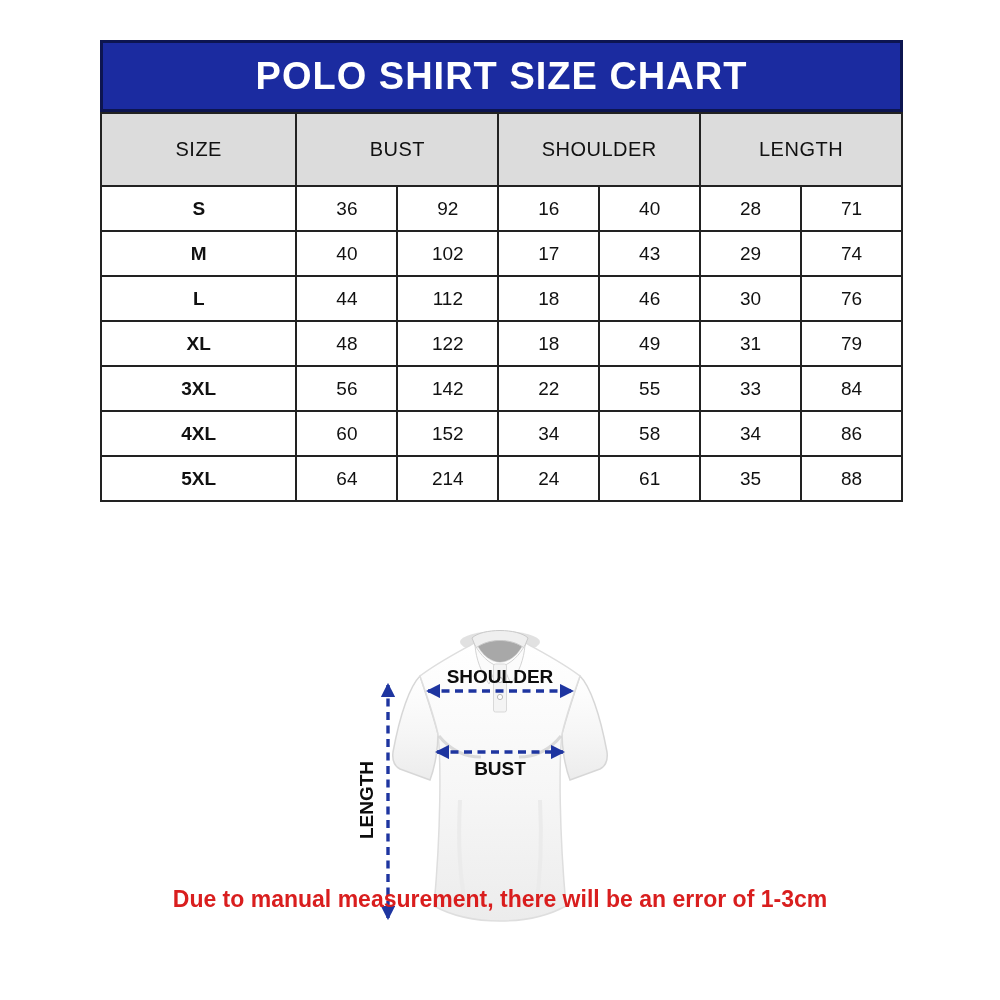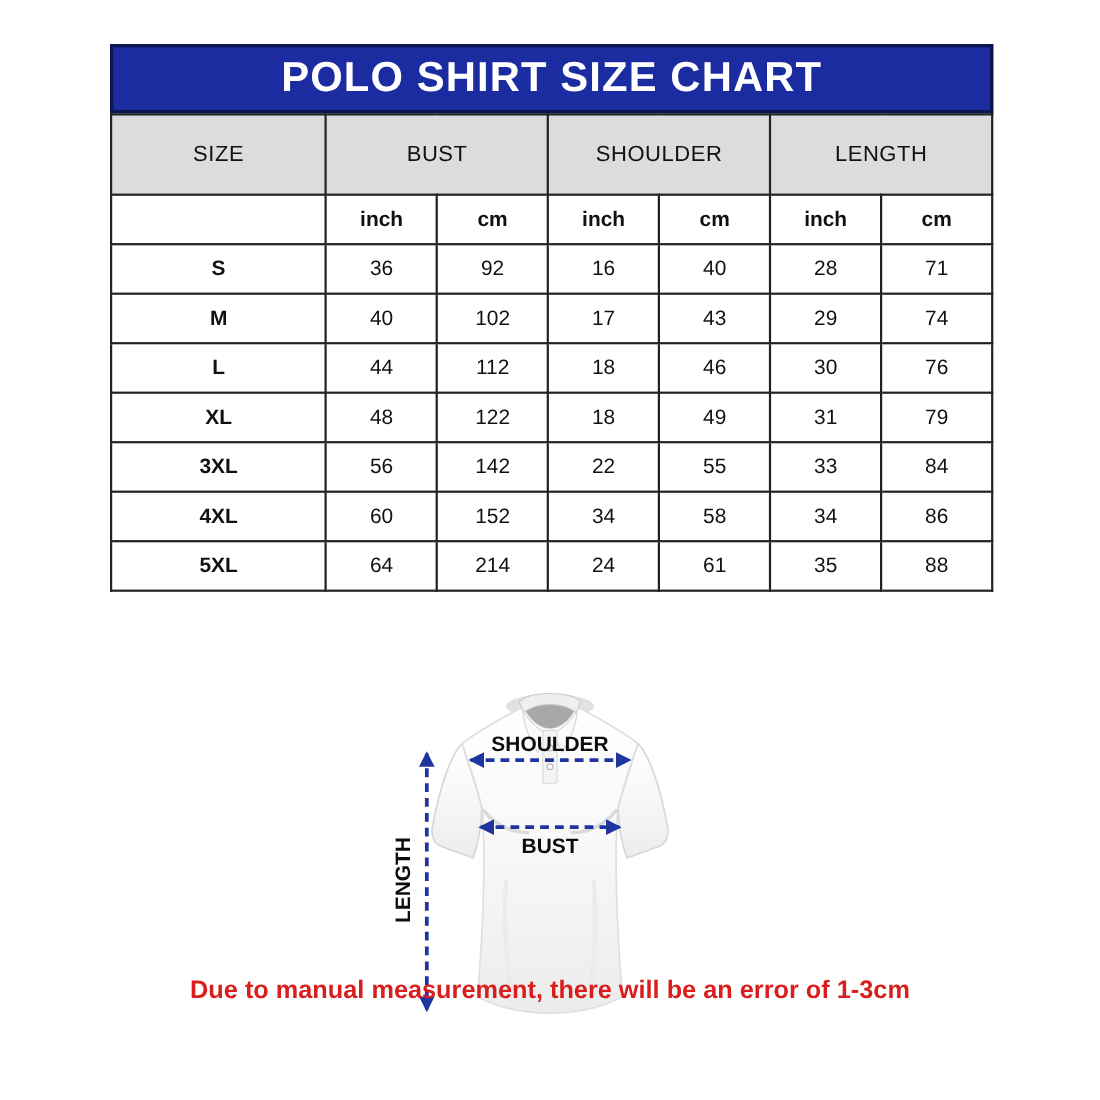--- a/index.html
+++ b/index.html
@@ -9,21 +9,21 @@
     --arrow:#1e35a0;
     --disclaimer-color:#d91e1e;
   }
   html,body{margin:0;padding:0;}
   .page{
     position:relative;width:1000px;height:1000px;background:#ffffff;
     font-family:"Liberation Sans",sans-serif;color:#111;overflow:hidden;
   }
   .size-chart{position:absolute;left:100px;top:40px;width:803px;}
   .title-bar{
-    box-sizing:border-box;height:63px;background:var(--title-bg);
+    box-sizing:border-box;height:72px;background:var(--title-bg);
     border:3px solid var(--title-border);
     display:flex;align-items:center;justify-content:center;
   }
   .title-bar span{
     color:#ffffff;font-weight:bold;font-size:38px;letter-spacing:1px;white-space:nowrap;
   }
   table.size-table{
     width:100%;border-collapse:collapse;table-layout:fixed;
   }
   table.size-table th,table.size-table td{
@@ -69,29 +69,20 @@
         <col style="width:12.6%">
           <col style="width:12.6%">
       </colgroup>
       <thead>
         <tr class="cat-row">
           <th>SIZE</th>
           <th colspan="2">BUST</th>
           <th colspan="2">SHOULDER</th>
           <th colspan="2">LENGTH</th>
         </tr>
-        <tr class="unit-row">
-          <th></th>
-          <th>inch</th>
-          <th>cm</th>
-          <th>inch</th>
-          <th>cm</th>
-          <th>inch</th>
-          <th>cm</th>
-        </tr>
       </thead>
       <tbody>
         <tr>
           <td class="size-cell">S</td>
           <td>36</td>
           <td>92</td>
           <td>16</td>
           <td>40</td>
           <td>28</td>
           <td>71</td>

